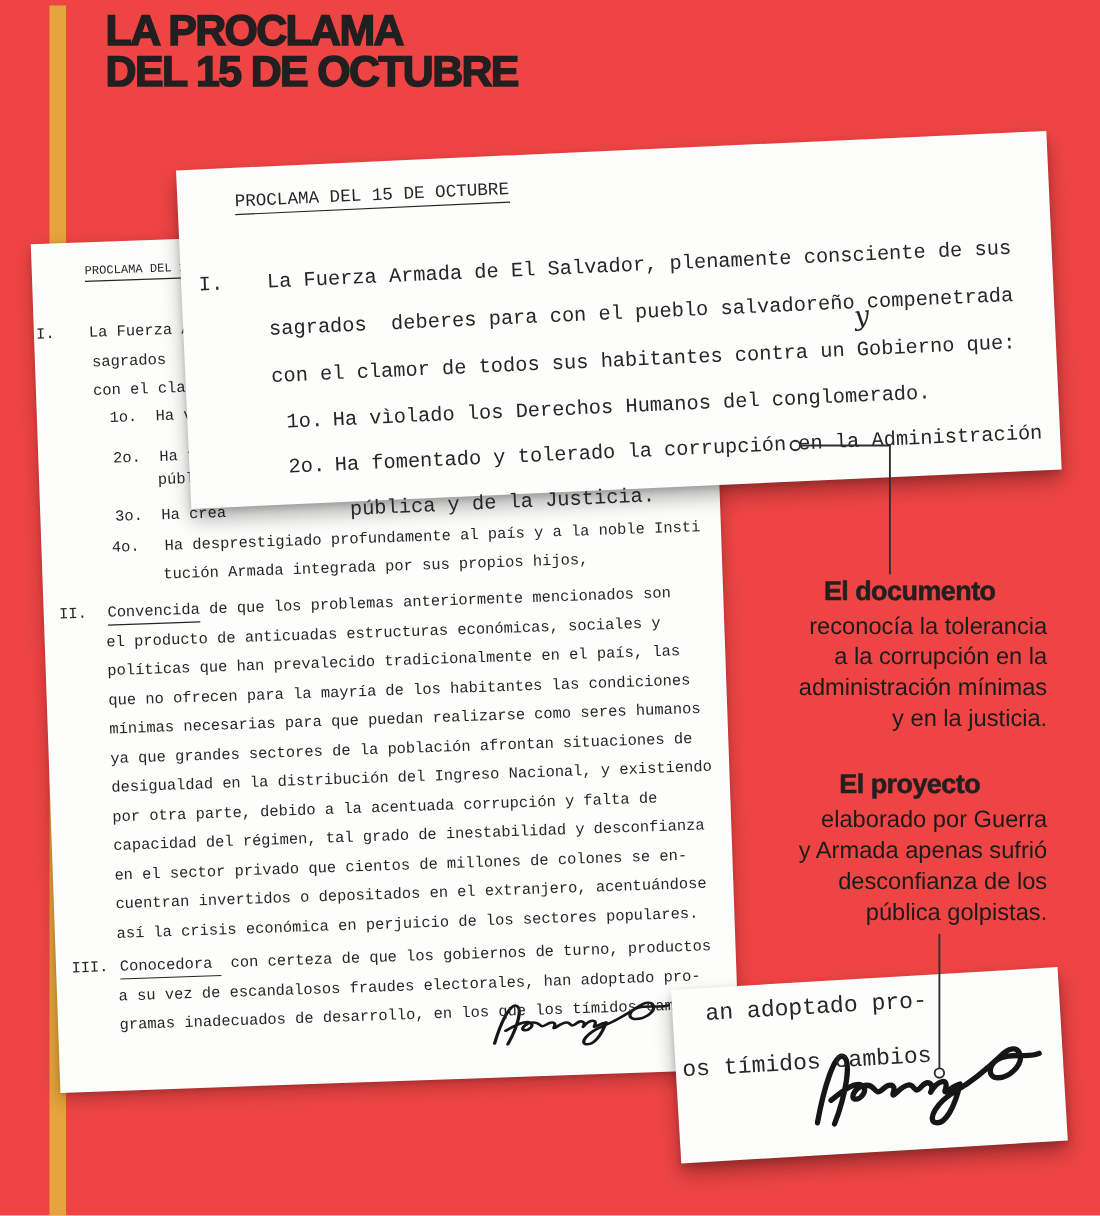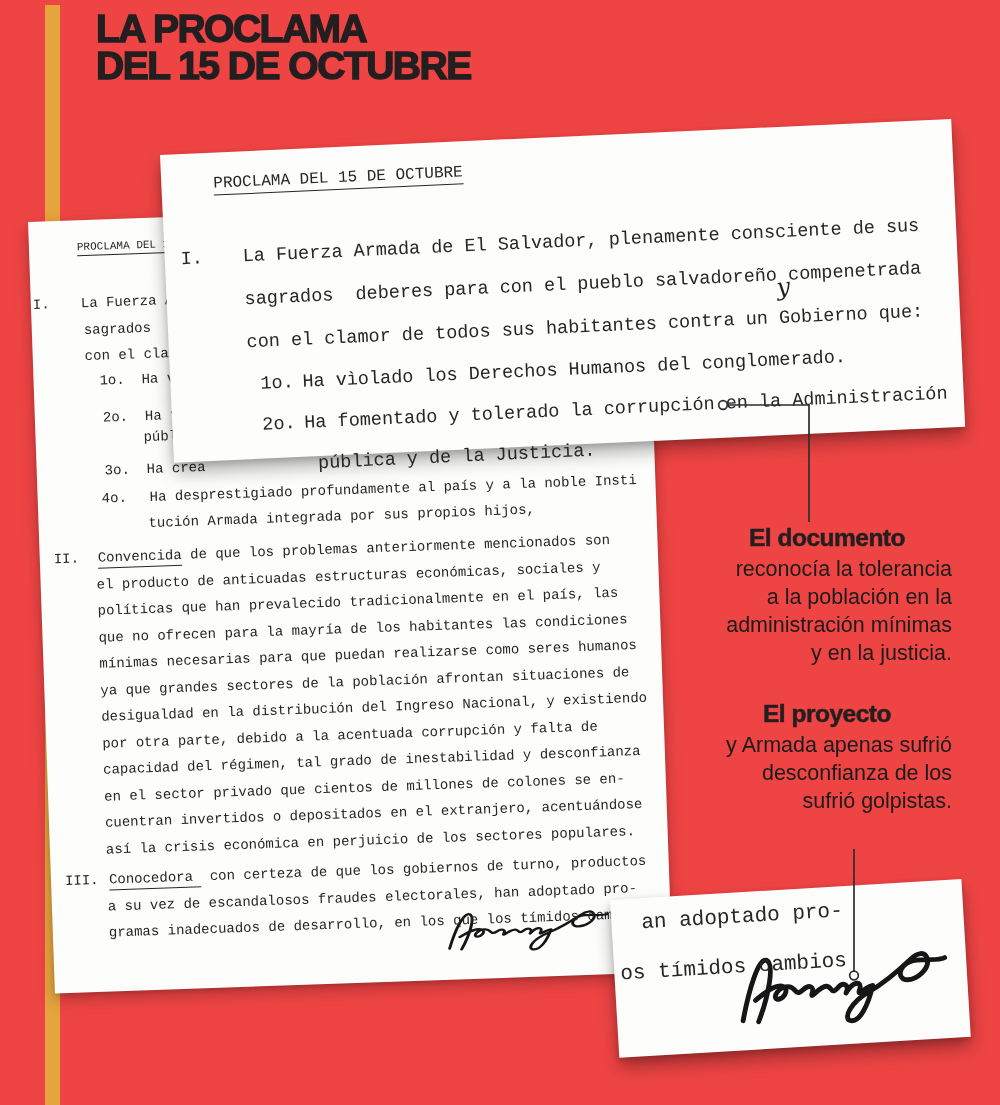--- a/index.html
+++ b/index.html
@@ -123,27 +123,28 @@
     <path d="M727,405 H809 V522"></path>
     <circle cx="723" cy="405" r="4.3"></circle>
     <path d="M854,849 V971"></path>
     <circle cx="854" cy="975.5" r="4.3"></circle>
   </svg>
 
   <div class="callout c1">
     <div class="co-h">El documento</div>
     <div class="co-b" id="co-b-0">
         <div>reconocía la tolerancia</div>
-        <div>a la población en la</div>
+        <div>a la corrupción en la</div>
         <div>administración mínimas</div>
         <div>y en la justicia.</div>
       </div>
   </div>
   <div class="callout c2">
     <div class="co-h">El proyecto</div>
     <div class="co-b" id="co-b-1">
+        <div>elaborado por Guerra</div>
         <div>y Armada apenas sufrió</div>
         <div>desconfianza de los</div>
-        <div>sufrió golpistas.</div>
+        <div>pública golpistas.</div>
       </div>
   </div>
 
 </div>
 
 </body></html>

